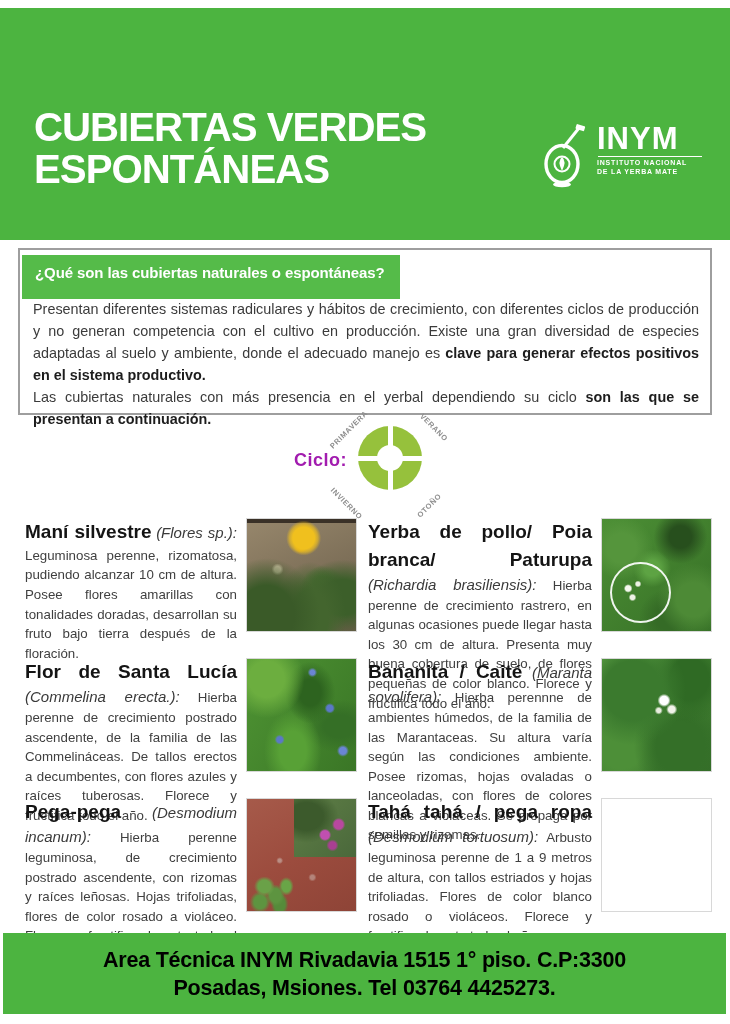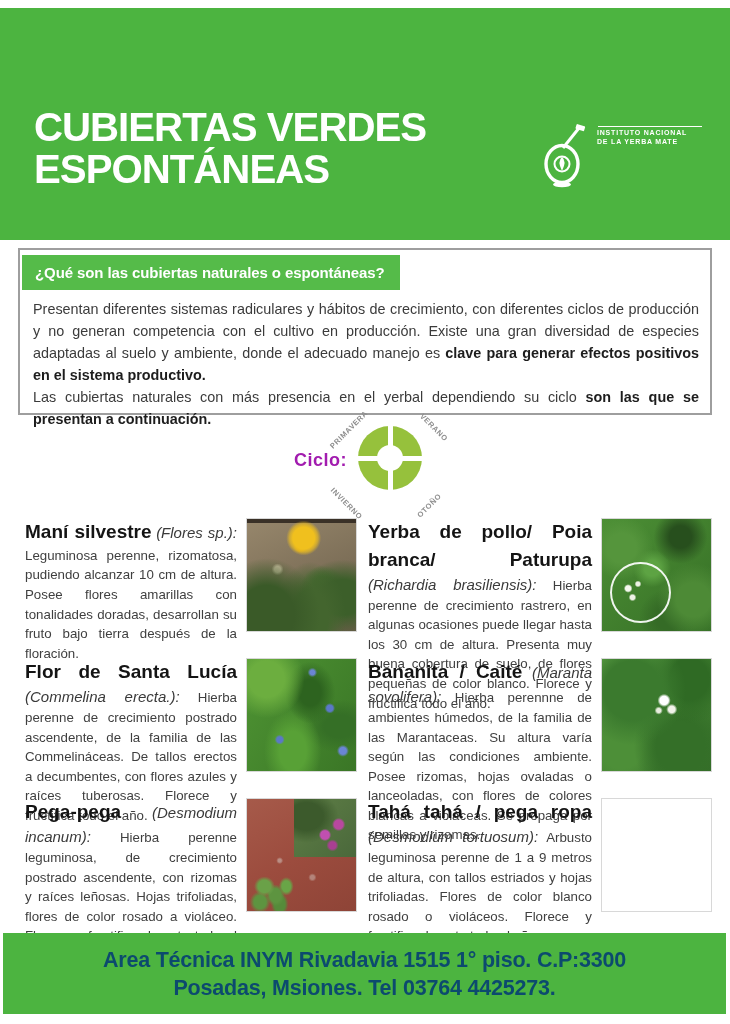--- a/index.html
+++ b/index.html
@@ -32,21 +32,21 @@
 
   
   .qbox {
     position:absolute; left:18px; top:248px; width:694px; height:167px;
     border:2px solid #9e9e9e; background:#fff;
   }
   .q-heading {
     position:absolute; left:2px; top:5px;
     background:#55BB49; color:#fff;
     font-weight:bold; font-size:15px; letter-spacing:-.1px;
-    padding:9px 15px 9px 13px; white-space:nowrap;
+    padding:9px 15px 18px 13px; white-space:nowrap;
   }
   .q-body {
     position:absolute; left:13px; right:11px; top:48px;
     font-size:14.4px; line-height:22px; color:#3b3b3b; text-align:justify;
   }
   .q-body p { margin:0; }
   .q-body strong { color:#1d1d1d; }
 
   
   .cycle { position:absolute; left:290px; top:413px; width:210px; height:110px; }
@@ -173,21 +173,21 @@
       radial-gradient(circle at 26% 58%, #3e5c2e 0 14%, transparent 30%),
       radial-gradient(circle at 58% 82%, #47692f 0 16%, transparent 34%),
       radial-gradient(circle at 12% 86%, #548040 0 10%, transparent 24%),
       linear-gradient(180deg,#cdd3c5 0%,#aebfa0 16%,#7d9465 32%,#5a7742 55%,#44633
       4 100%);
   }
 
   
   .footer {
     position:absolute; left:3px; top:933px; width:723px; height:81px;
-    background:#4CB440; color:#0c4a6e; text-align:center;
+    background:#4CB440; color:#000000; text-align:center;
     font-weight:bold; font-size:21.5px; line-height:28px;
     padding-top:13px; letter-spacing:-.2px;
   }
 </style>
 </head>
 <body>
 
 <header class="banner">
   <div class="banner-title">
     <div>CUBIERTAS VERDES</div>
@@ -196,20 +196,21 @@
   <div class="logo">
     <svg width="50" height="64" viewBox="0 0 50 64">
       <line x1="22" y1="24" x2="38" y2="4" stroke="#fff" stroke-width="3"></line>
       <rect x="35" y="1" width="9" height="5" rx="1" fill="#fff" transform="rotate(18 39 3)"></rect>
       <ellipse cx="21" cy="40" rx="16" ry="18.5" fill="none" stroke="#fff" stroke-width="3.4"></ellipse>
       <circle cx="21" cy="40" r="7.5" fill="none" stroke="#fff" stroke-width="2"></circle>
       <path d="M21 33 q5 4 0 14 q-5 -10 0 -14" fill="#fff"></path>
       <ellipse cx="21" cy="60.5" rx="9" ry="2.8" fill="#fff"></ellipse>
     </svg>
     <div class="logo-text">
+      <div class="logo-name">INYM</div>
       <div class="logo-rule"></div>
       <div class="logo-sub">INSTITUTO NACIONAL</div>
       <div class="logo-sub">DE LA YERBA MATE</div>
     </div>
   </div>
 </header>
 
 <section class="qbox">
   <div class="q-heading">¿Qué son las cubiertas naturales o espontáneas?</div>
   <div class="q-body">

